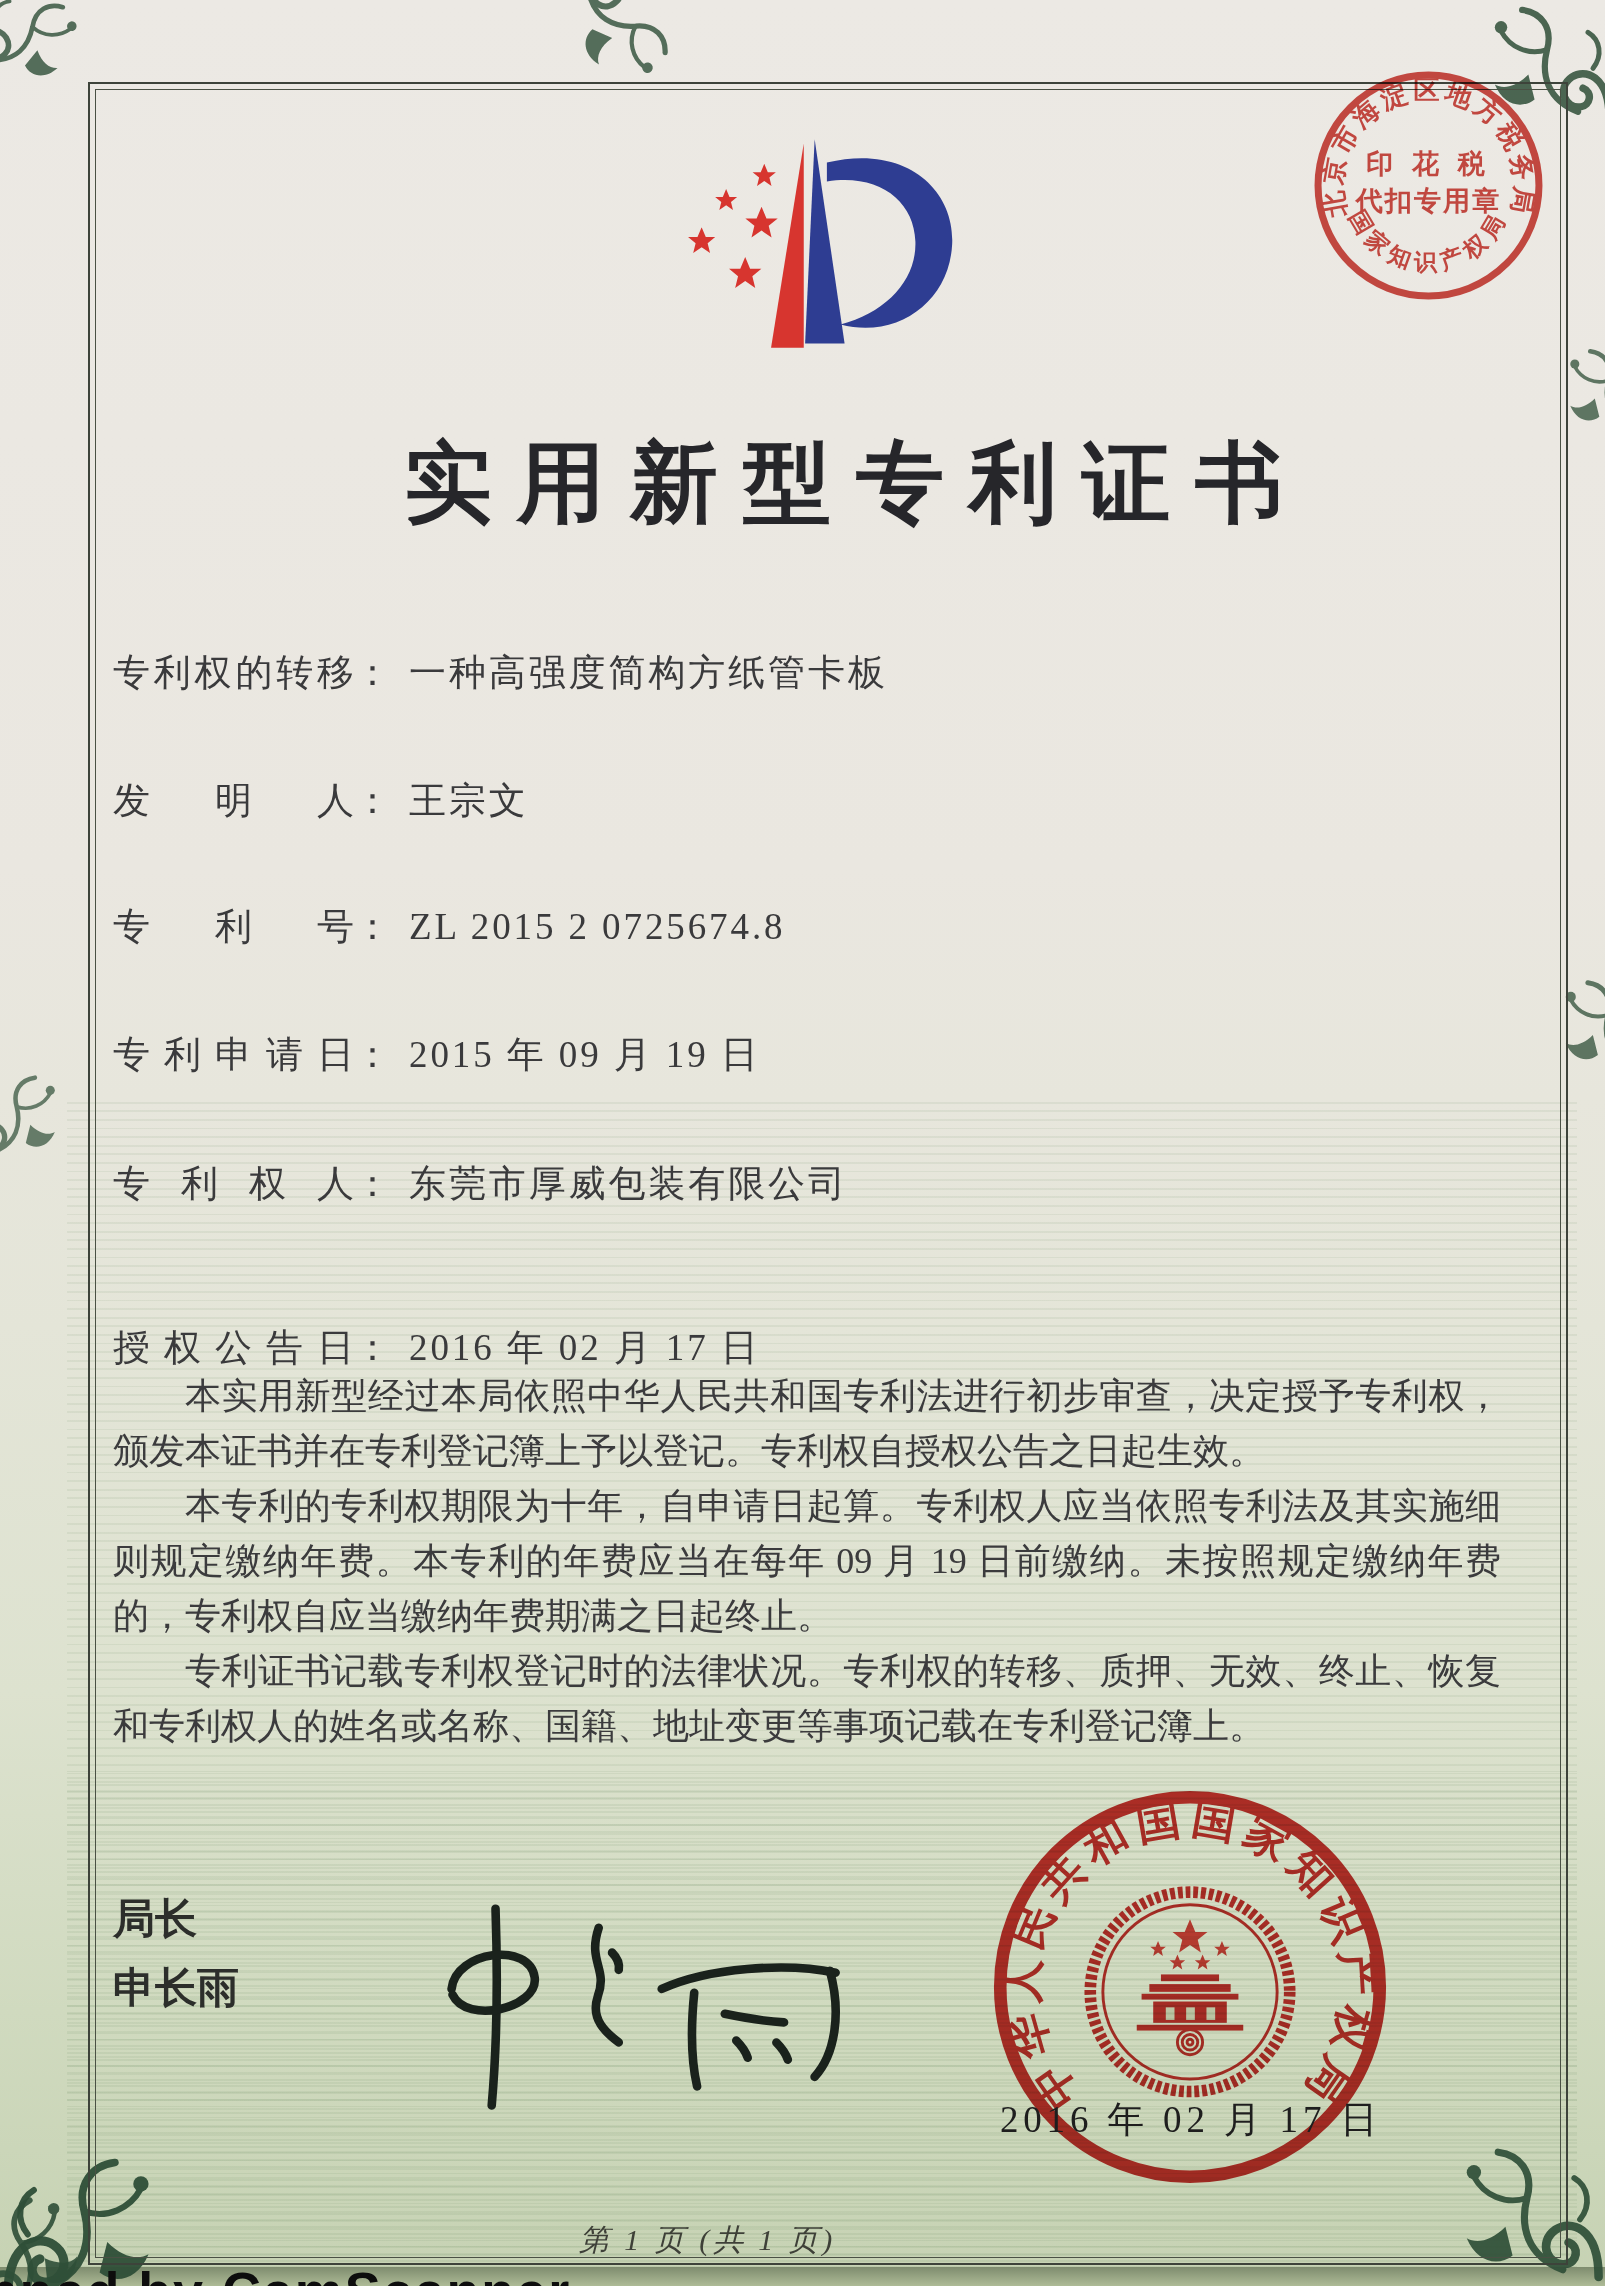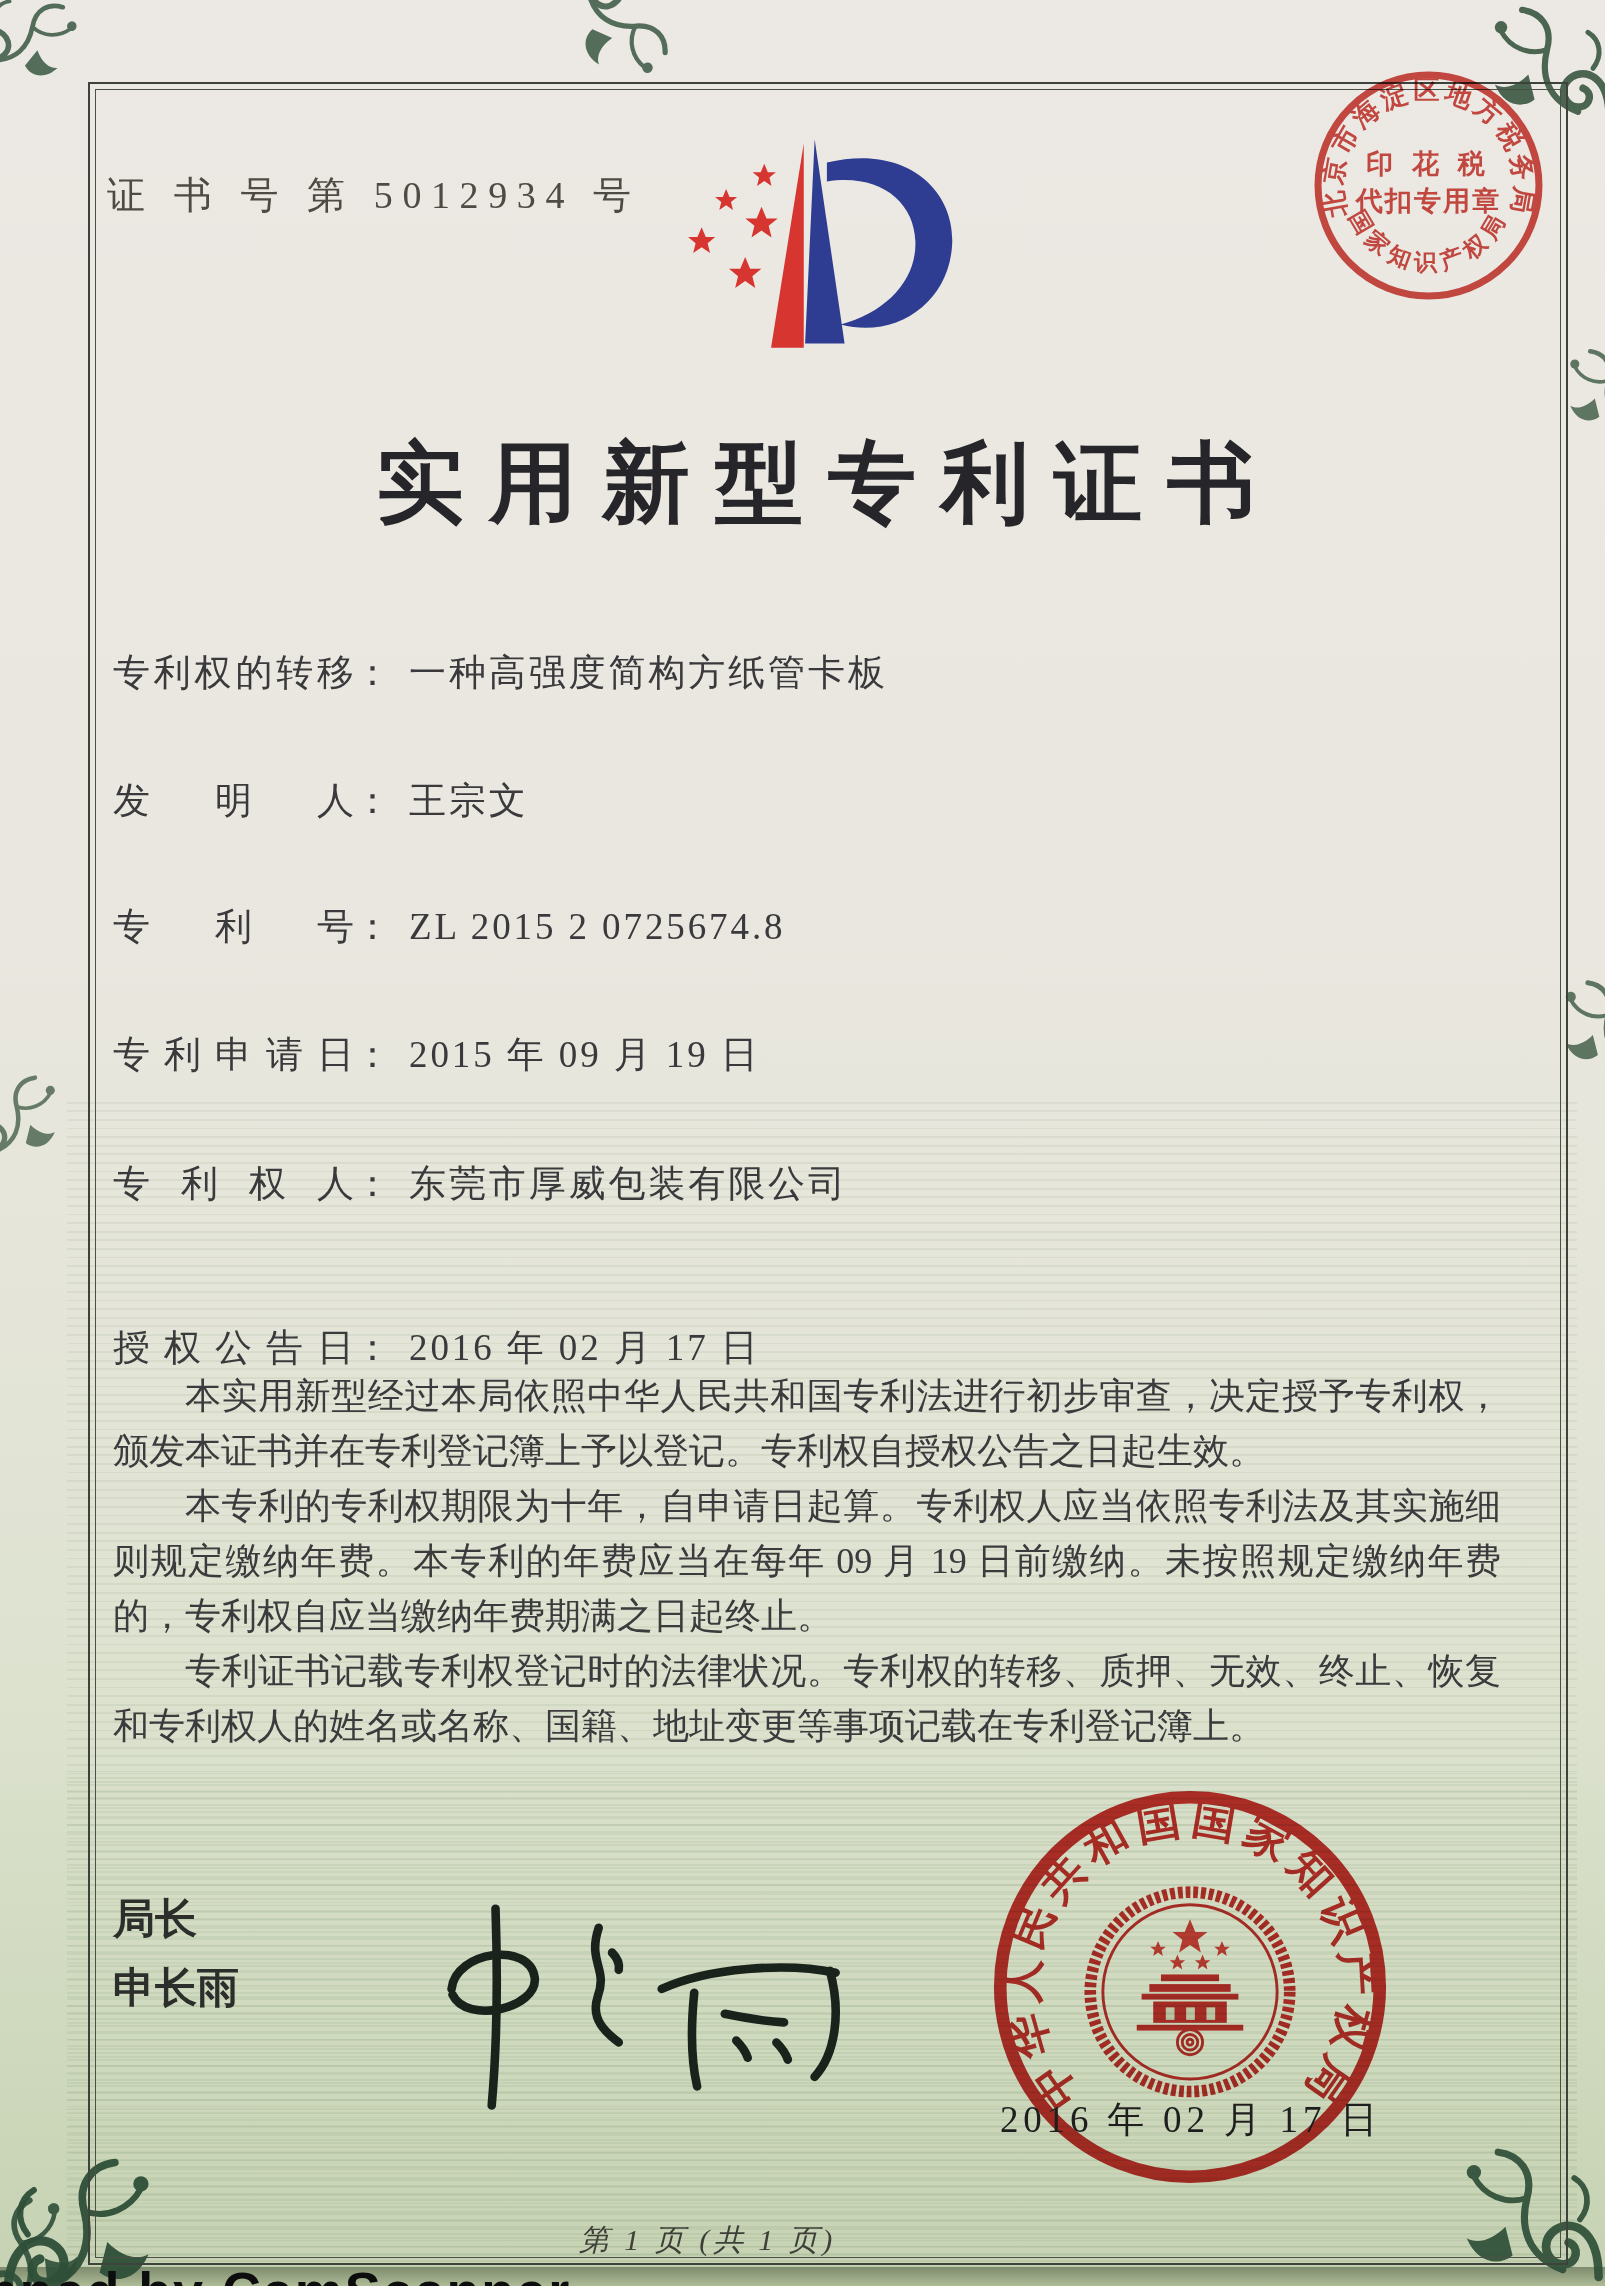--- a/index.html
+++ b/index.html
@@ -17,21 +17,21 @@
   .frame{position:absolute;left:88px;top:82px;width:1480px;height:2183px;
          border:2.9px solid #3d433a;box-sizing:border-box;}
   .frame-inner{position:absolute;left:4.8px;top:4.8px;right:4.8px;bottom:4.8px;
          border:1.9px solid #4a5144;}
   .bottom-band{position:absolute;left:0;top:2267px;width:1606px;height:19px;
          background:linear-gradient(180deg,#7e8c6e,#aebb97);}
   .cert-no{position:absolute;left:107px;top:170px;font-size:38px;color:#4e4a44;
            letter-spacing:9.6px;}
   .logo{position:absolute;left:639px;top:132px;width:354px;height:287px;}
   .title{position:absolute;left:88px;top:424px;width:1480px;text-align:center;
-         font-size:88px;font-weight:900;color:#26262a;letter-spacing:25px;}
+         font-size:88px;font-weight:900;color:#26262a;letter-spacing:25px;padding-left:28px;}
   .field{position:absolute;left:113px;font-size:37px;color:#3a3a3c;white-space:nowrap;}
   .field .lbl{display:inline-block;width:241px;text-align:justify;text-align-last:justify;}
   .field .col{display:inline-block;}
   .field .val{display:inline-block;margin-left:18px;letter-spacing:2.9px;}
   .f0{top:648px}.f1{top:776px}.f2{top:902px}.f3{top:1030px}.f4{top:1159px}.f5{top:1323px}
   .body-text{position:absolute;left:113px;top:1369px;width:1388px;font-size:36px;
              line-height:55px;color:#3b3b3d;text-align:justify;}
   .body-text p{margin:0;text-indent:2em;}
   .director{position:absolute;left:113px;top:1884px;font-family:"Liberation Sans","DejaVu Sans",sans-serif;
             font-weight:700;color:#2c2e2b;font-size:42px;line-height:69px;}
@@ -76,21 +76,20 @@
     <use href="#fl" x="-25" y="-15" width="100" height="100" opacity="0.8" transform="rotate(25 25 35)"></use>
     <use href="#fl" x="1640" y="360" width="95" height="95" opacity="0.75" transform="scale(-1,1) translate(-3375 0)"></use>
     <use href="#fl" x="1635" y="1020" width="105" height="105" opacity="0.75" transform="scale(-1,1) translate(-3375 0)"></use>
     <use href="#fl" x="-35" y="1120" width="95" height="95" opacity="0.7"></use>
   </svg>
 
   <div class="frame">
     <div class="frame-inner"></div>
   </div>
 
-  <div class="cert-no">证 书 号 第 5012934 号</div>
 
   <svg class="logo" viewBox="0 0 260 210">
     <defs>
       <symbol id="star" viewBox="-10 -10 20 20">
         <polygon points="0,-10 2.9,-3.1 9.5,-3.1 4.2,1.2 5.9,8.1 0,4 -5.9,8.1 -4.2,1.2 -9.5,-3.1 -2.9,-3.1" fill="#d7352f"></polygon>
       </symbol>
     </defs>
     <use href="#star" x="-10" y="-10" width="20" height="20" transform="translate(92 32) scale(0.9)"></use>
     <use href="#star" x="-10" y="-10" width="20" height="20" transform="translate(64 50) scale(0.85)"></use>
     <use href="#star" x="-10" y="-10" width="20" height="20" transform="translate(90 67) scale(1.25)"></use>

